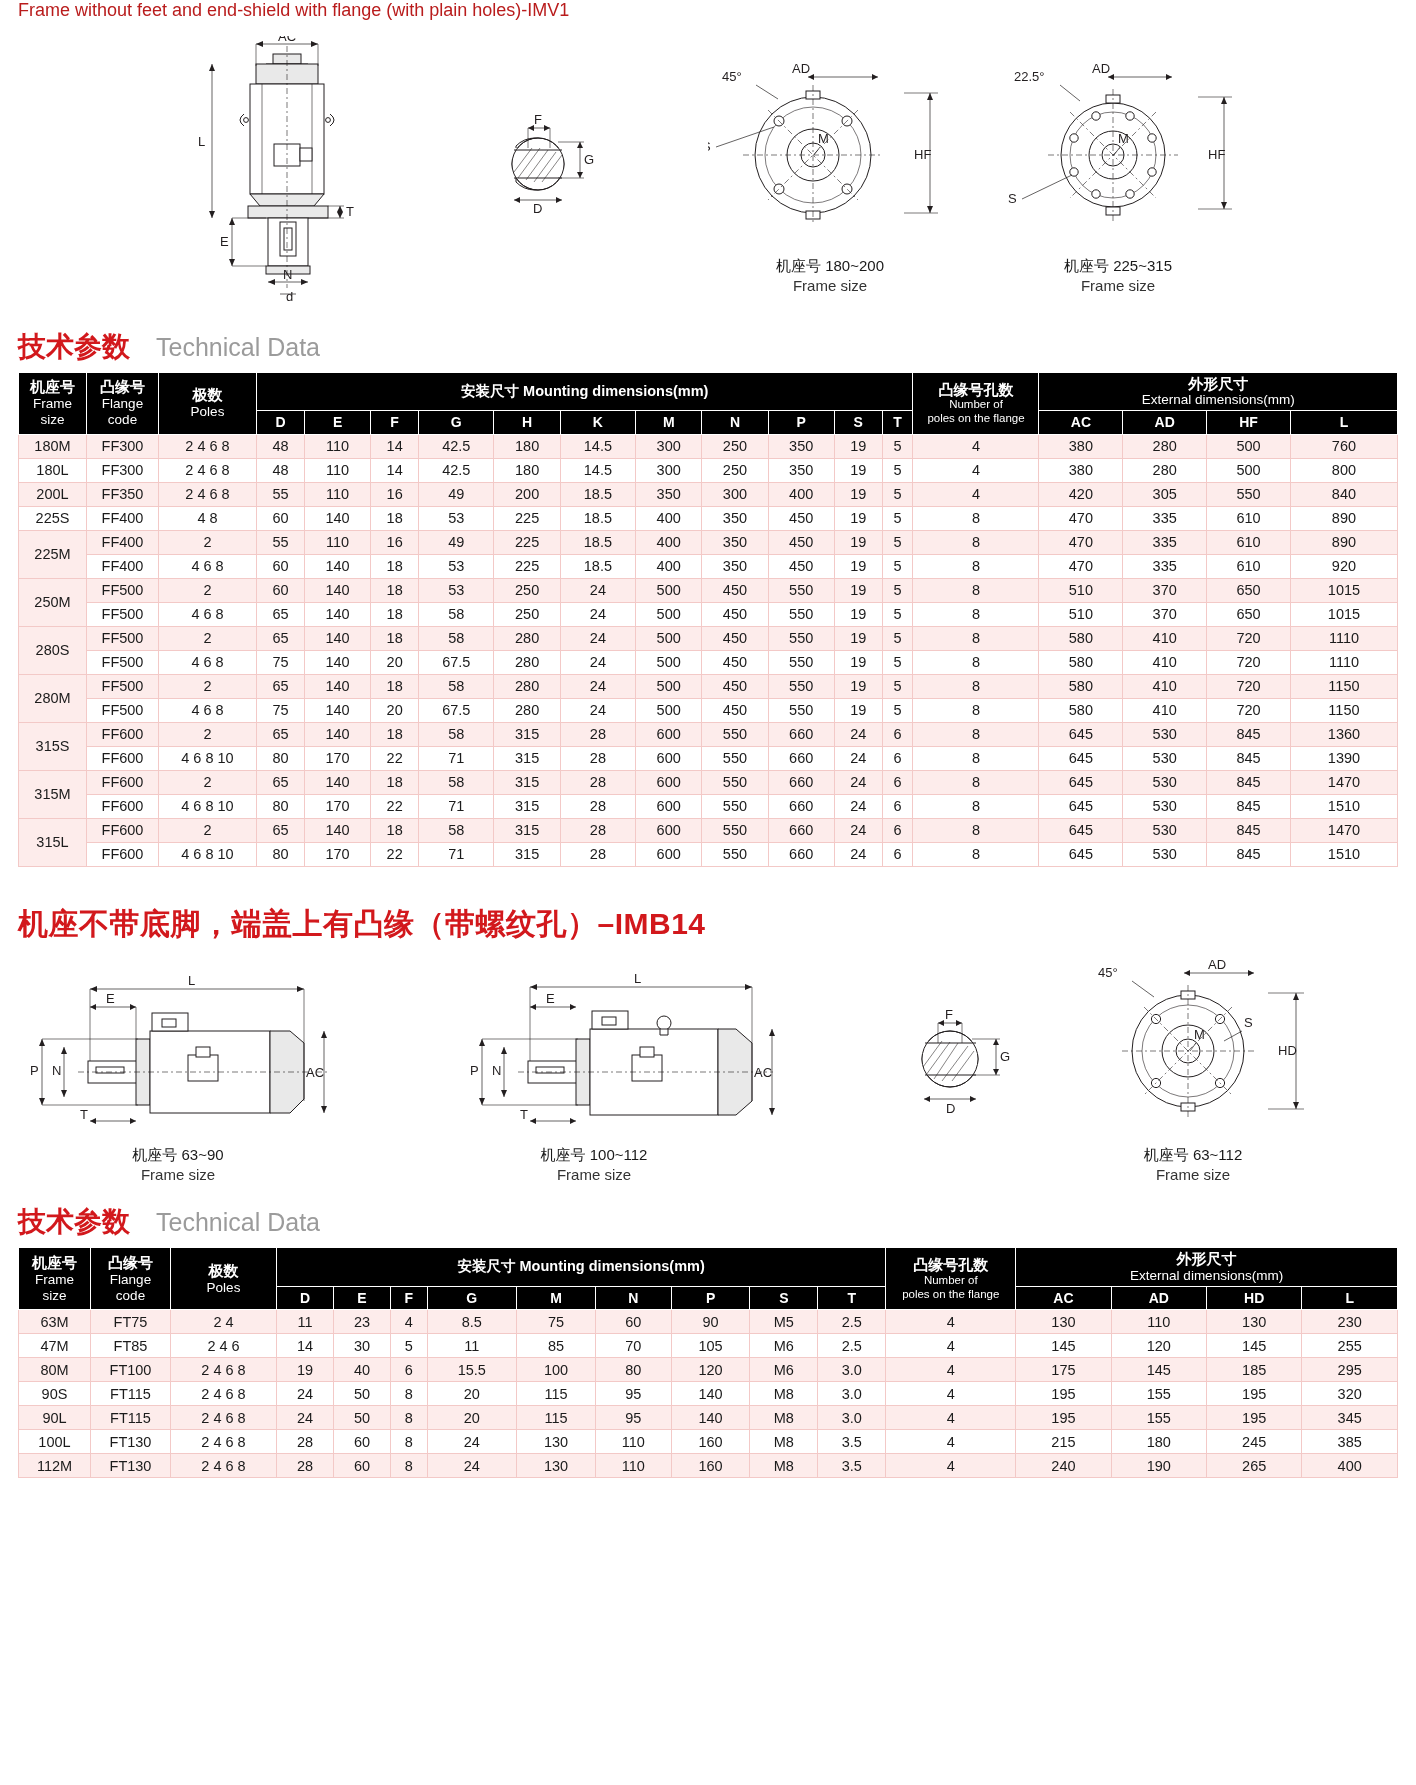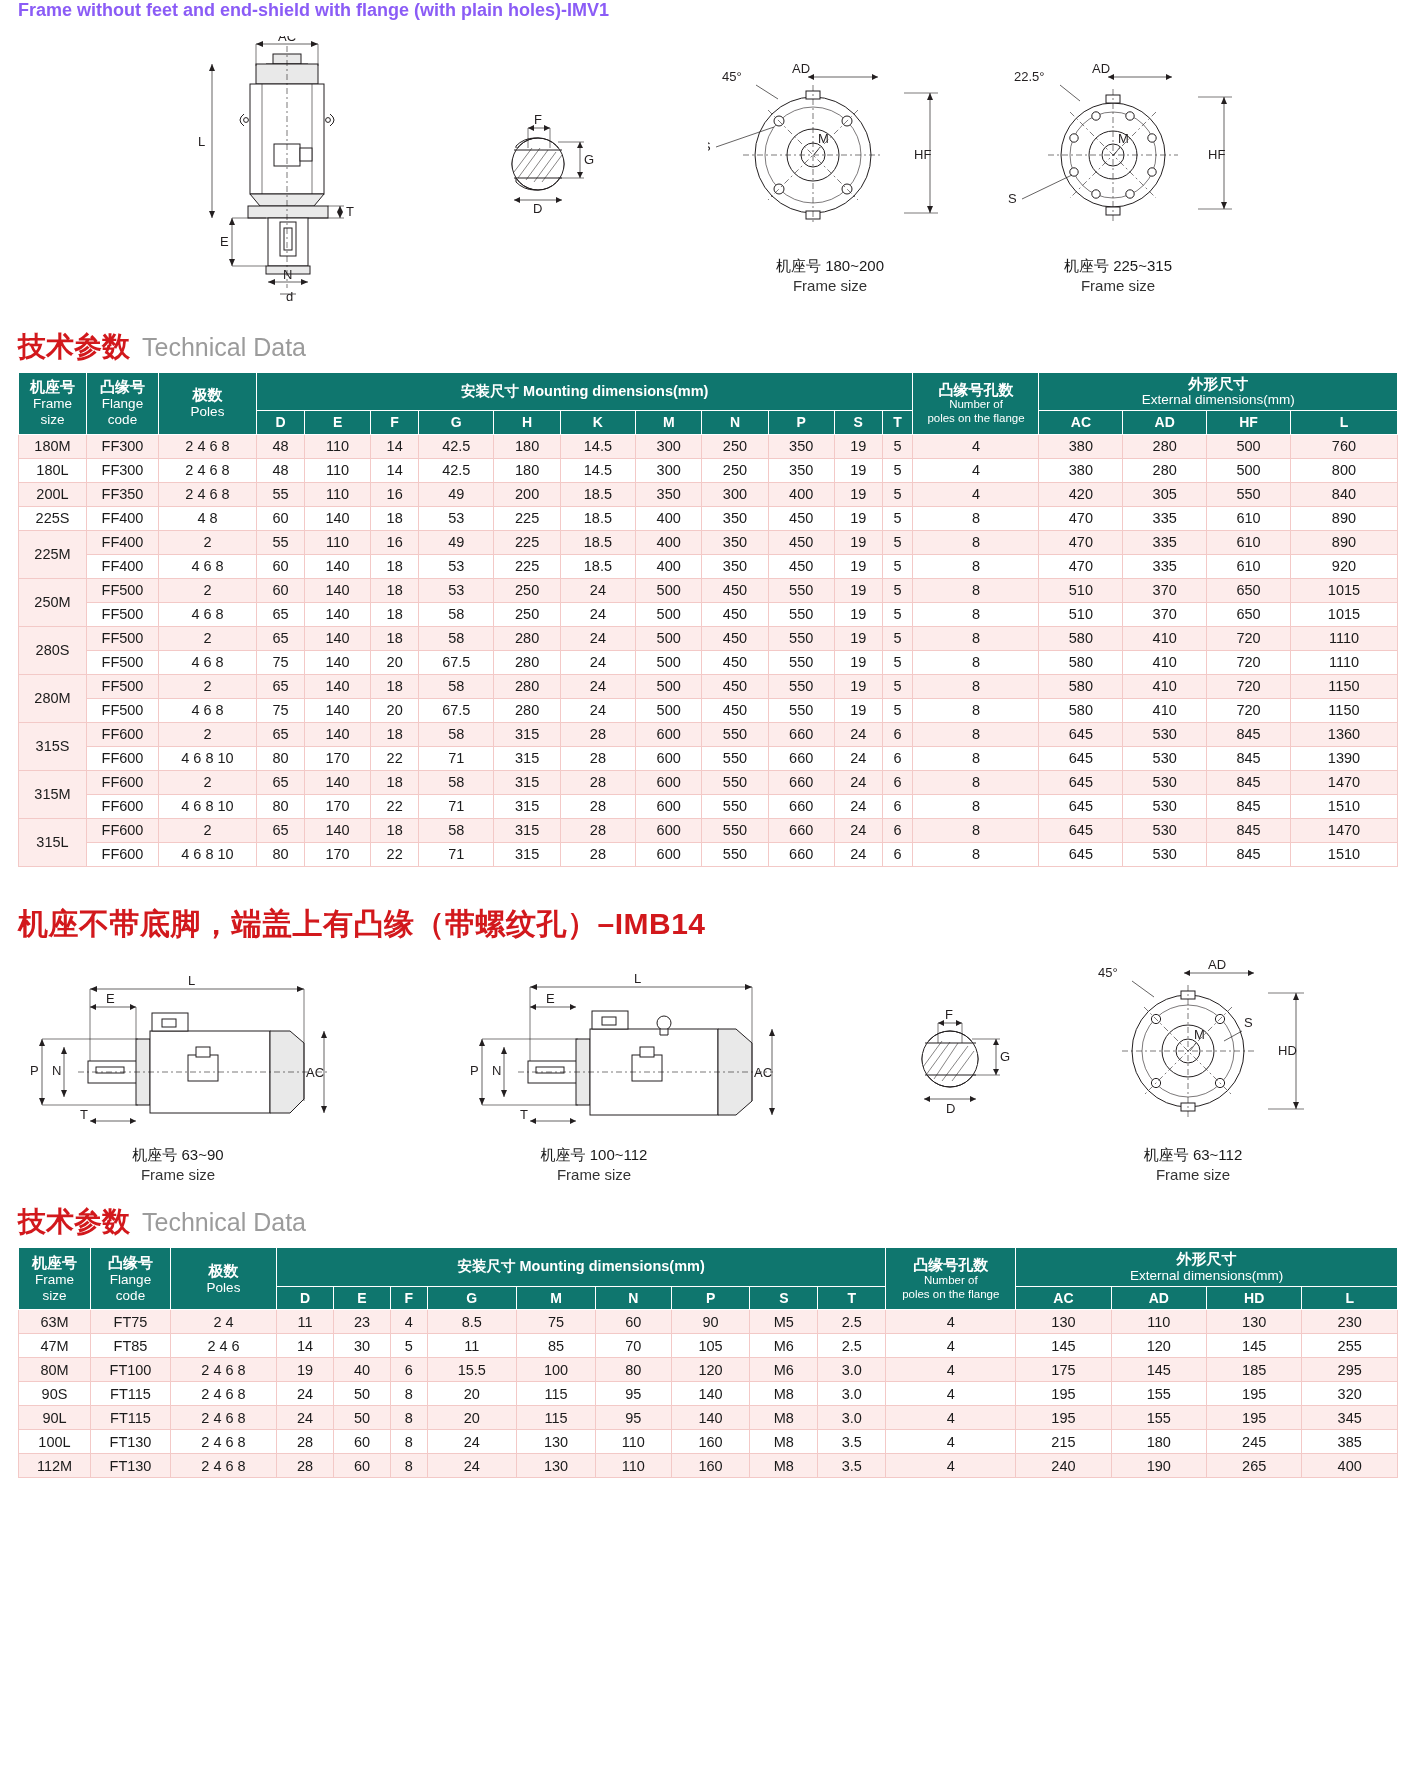--- a/index.html
+++ b/index.html
@@ -16,31 +16,31 @@
   }
   .sec-title-cn {
     color: #d2181c;
     font-size: 30px;
     font-weight: bold;
     letter-spacing: 0.5px;
     margin: 18px 0 2px 0;
     line-height: 1.15;
   }
   .sec-title-en {
-    color: #8b5cf6;
+    color: #b91c1c;
     font-size: 18px;
     margin: 0 0 6px 0;
-    font-weight: bold;
+    font-weight: normal;
     line-height: 1.2;
   }
   .tech-head {
     margin: 10px 0 6px 0;
     display: flex;
     align-items: baseline;
-    gap: 12px;
+    gap: 26px;
   }
   .tech-head .cn {
     color: #d2181c;
     font-size: 28px;
     font-weight: bold;
   }
   .tech-head .en {
     color: #9b9b9b;
     font-size: 25px;
   }
@@ -77,21 +77,21 @@
     font-size: 14.5px;
     color: #1b1b1b;
   }
   table.data th, table.data td {
     border: 1px solid #ffffff;
     text-align: center;
     padding: 2px 2px;
     white-space: nowrap;
   }
   table.data thead th {
-    background: #0f766e;
+    background: #000000;
     color: #ffffff;
     font-weight: bold;
     line-height: 1.18;
     border: 1px solid #ffffff;
   }
   table.data thead th.sub { font-size: 14px; padding: 3px 2px; }
   table.data thead th .cn { display:block; font-size: 15px; }
   table.data thead th .en { display:block; font-size: 13.5px; font-weight: normal; }
   table.data thead th .en2 { display:block; font-size: 11.5px; font-weight: normal; }
   table.data tbody tr:nth-child(odd) td { background: #fdeceb; }

